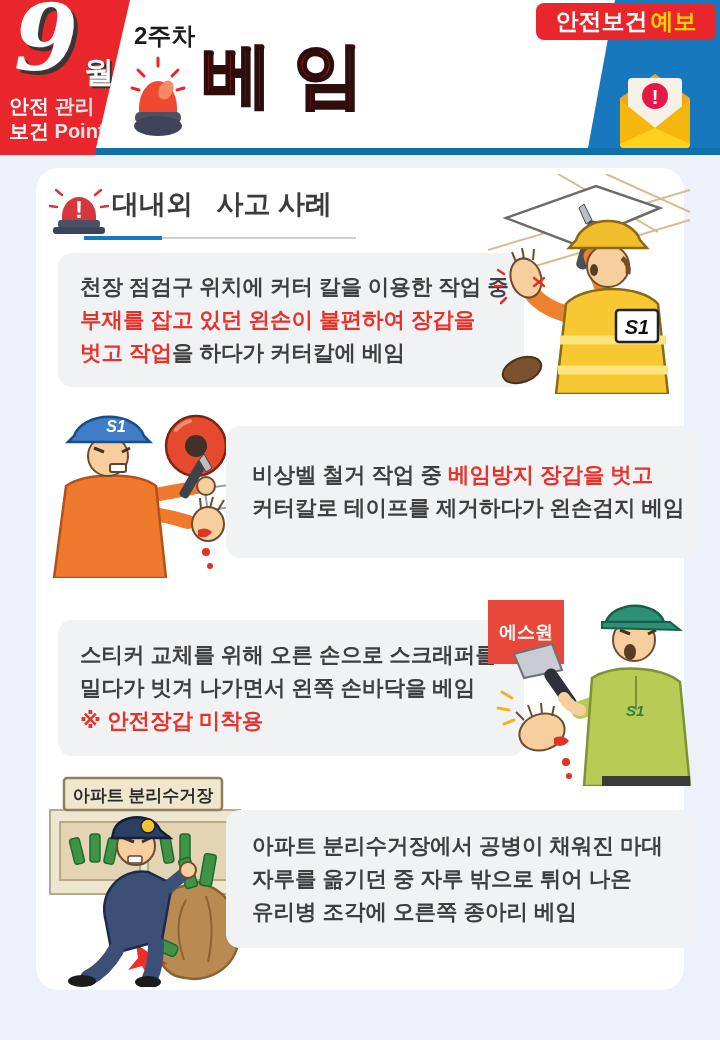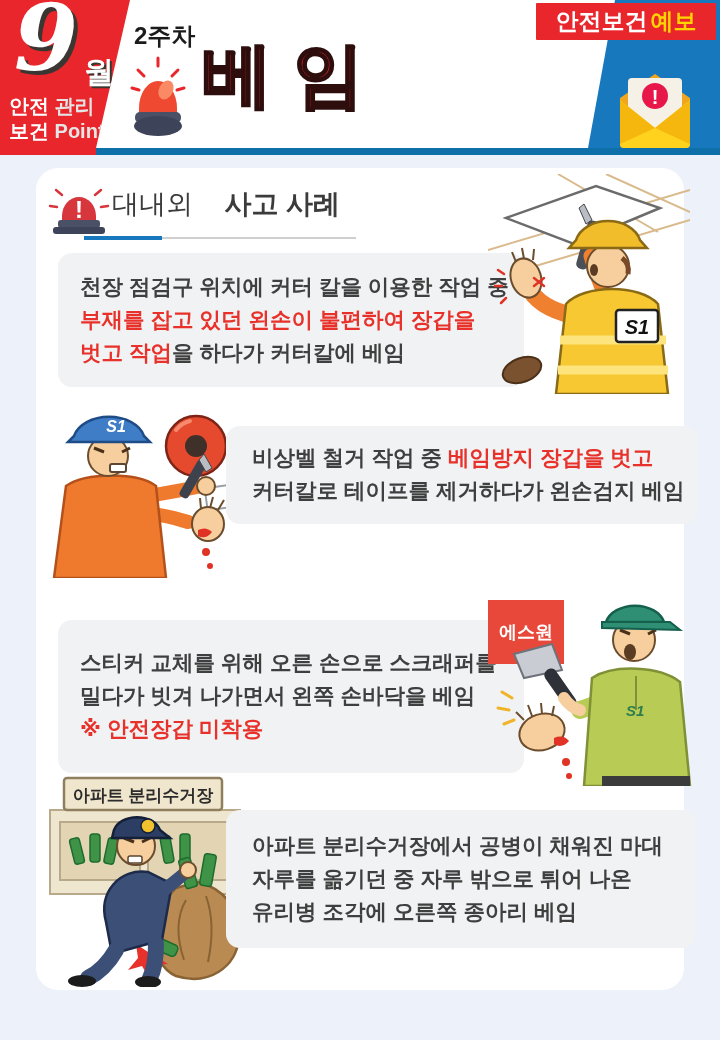--- a/index.html
+++ b/index.html
@@ -16,39 +16,39 @@
              font-weight:900;font-size:92px;color:#ffffff;text-shadow:4px 4px 0 #3a3632;}
   .month-unit{position:absolute;left:84px;top:52px;font-size:30px;font-weight:800;color:#ffffff;text-shadow:2px 2px 0 #3a3632;}
   .red-lines{position:absolute;left:9px;top:94px;font-size:20px;font-weight:800;line-height:25px;white-space:nowrap;}
   .red-lines .w{color:#ffffff;} .red-lines .y{color:#e5e5e5;}
   .week{position:absolute;left:134px;top:20px;font-size:24px;font-weight:800;color:#1b1b1b;}
   .title-red{position:absolute;left:202px;top:40px;font-size:70px;font-weight:900;color:#e8262c;
              -webkit-text-stroke:2.5px #2e0d0d;letter-spacing:1px;line-height:1;}
   .title-black{position:absolute;left:378px;top:60px;font-size:58px;font-weight:900;color:#151515;letter-spacing:1px;line-height:1;}
   .hdr-blue{position:absolute;right:0;top:0;width:210px;height:148px;background:#1878be;
             clip-path:polygon(105px 0,210px 0,210px 148px,78px 148px);}
-  .badge{position:absolute;left:536px;top:3px;width:180px;height:37px;background:#e8262c;border-radius:1px;
+  .badge{position:absolute;left:536px;top:3px;width:180px;height:37px;background:#e8262c;border-radius:8px;
          display:flex;align-items:center;justify-content:center;gap:3px;font-size:23px;font-weight:800;}
   .badge .w{color:#ffffff;} .badge .y{color:#ffd400;}
 
   
   .card{position:absolute;left:36px;top:168px;width:648px;height:822px;background:#ffffff;border-radius:22px;}
 
   .sec-title{position:absolute;left:76px;top:18px;font-size:27px;color:#3b3b3b;white-space:nowrap;}
-  .sec-title .reg{font-weight:400;} .sec-title .bold{font-weight:800;margin-left:24px;}
+  .sec-title .reg{font-weight:700;} .sec-title .bold{font-weight:800;margin-left:16px;}
   .sec-underline{position:absolute;left:48px;top:68px;width:272px;height:5px;}
   .sec-underline .blue{position:absolute;left:0;top:0;width:78px;height:4px;background:#1878be;}
   .sec-underline .gray{position:absolute;left:78px;top:1px;width:194px;height:2px;background:#cfcfcf;}
 
   .cbox{position:absolute;background:#f1f2f3;border-radius:14px;display:flex;flex-direction:column;justify-content:center;}
   .cbox p{margin:0;font-size:21.5px;line-height:33px;font-weight:600;color:#3f3f3f;white-space:nowrap;}
   .cbox .red{color:#e8312a;}
   .box1{left:22px;top:85px;width:444px;height:134px;padding-left:22px;}
-  .box2{left:190px;top:258px;width:446px;height:98px;padding-left:26px;}
-  .box3{left:22px;top:452px;width:444px;height:153px;padding-left:22px;}
+  .box2{left:190px;top:258px;width:446px;height:132px;padding-left:26px;}
+  .box3{left:22px;top:452px;width:444px;height:136px;padding-left:22px;}
   .box4{left:190px;top:642px;width:444px;height:138px;padding-left:26px;}
 
   .illu{position:absolute;}
   .illu1{left:452px;top:6px;}
   .illu2{left:0px;top:226px;}
   .illu3{left:448px;top:412px;}
   .illu4{left:0px;top:604px;}
 </style>
 </head>
 <body>

